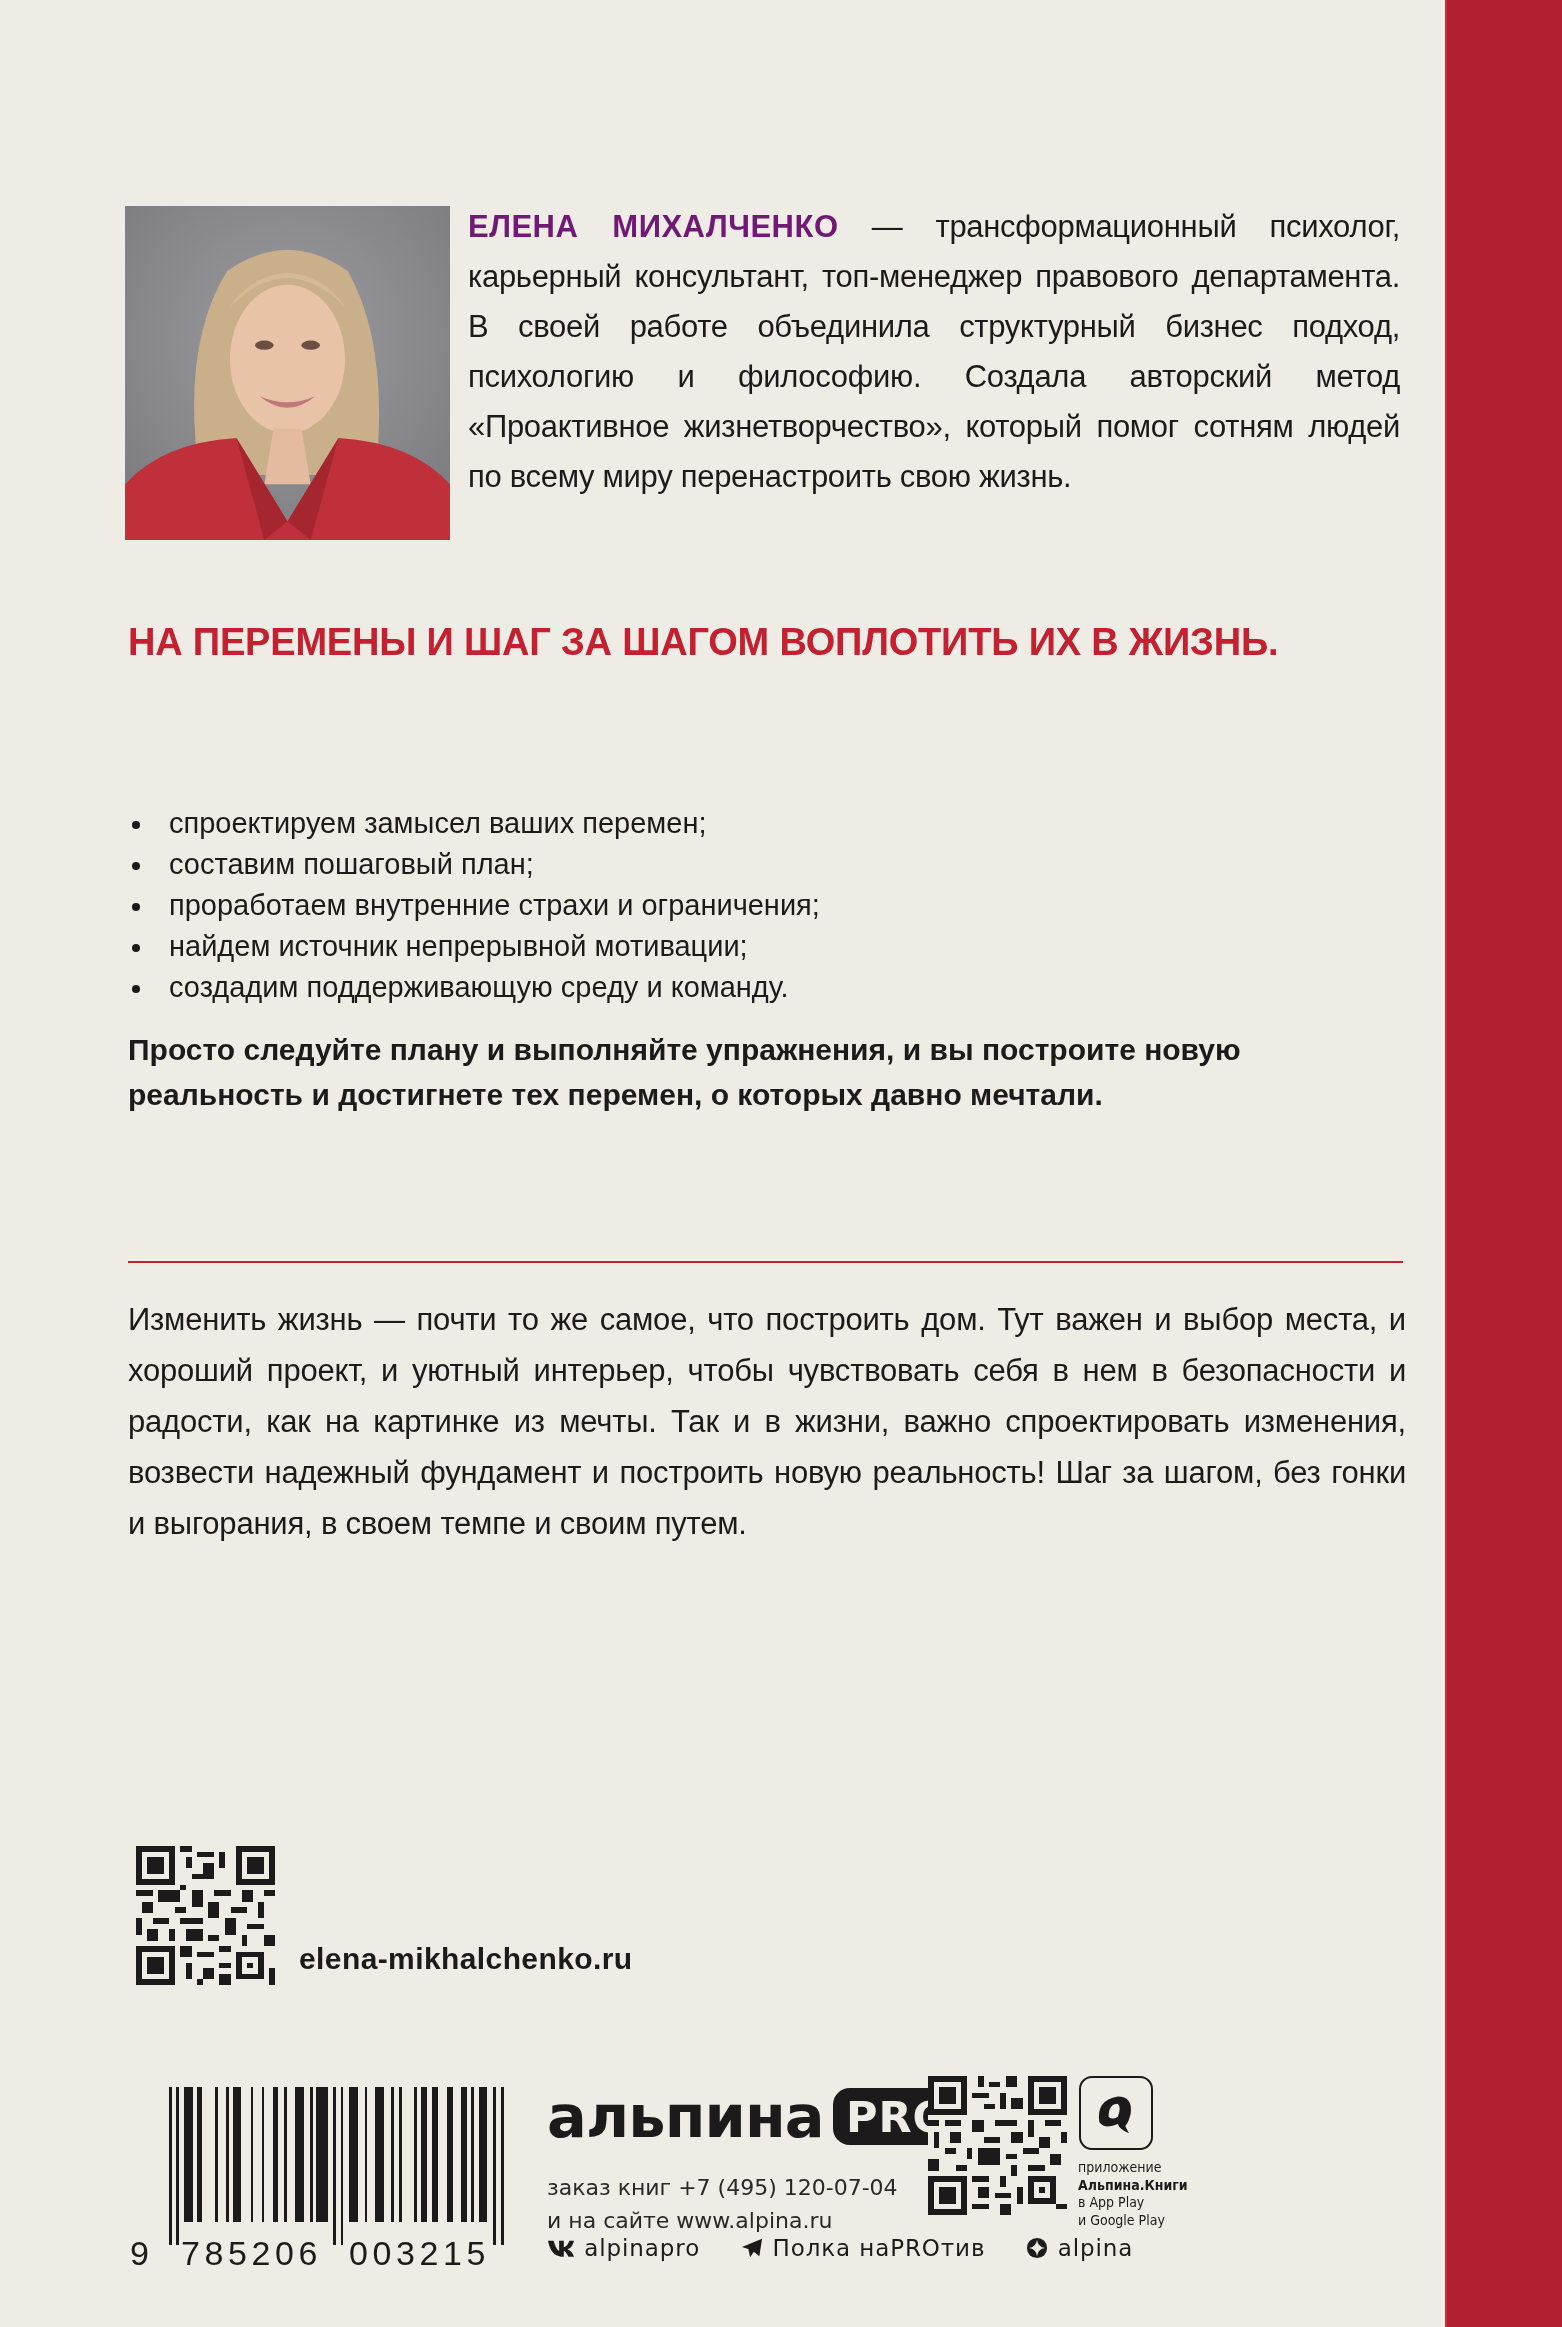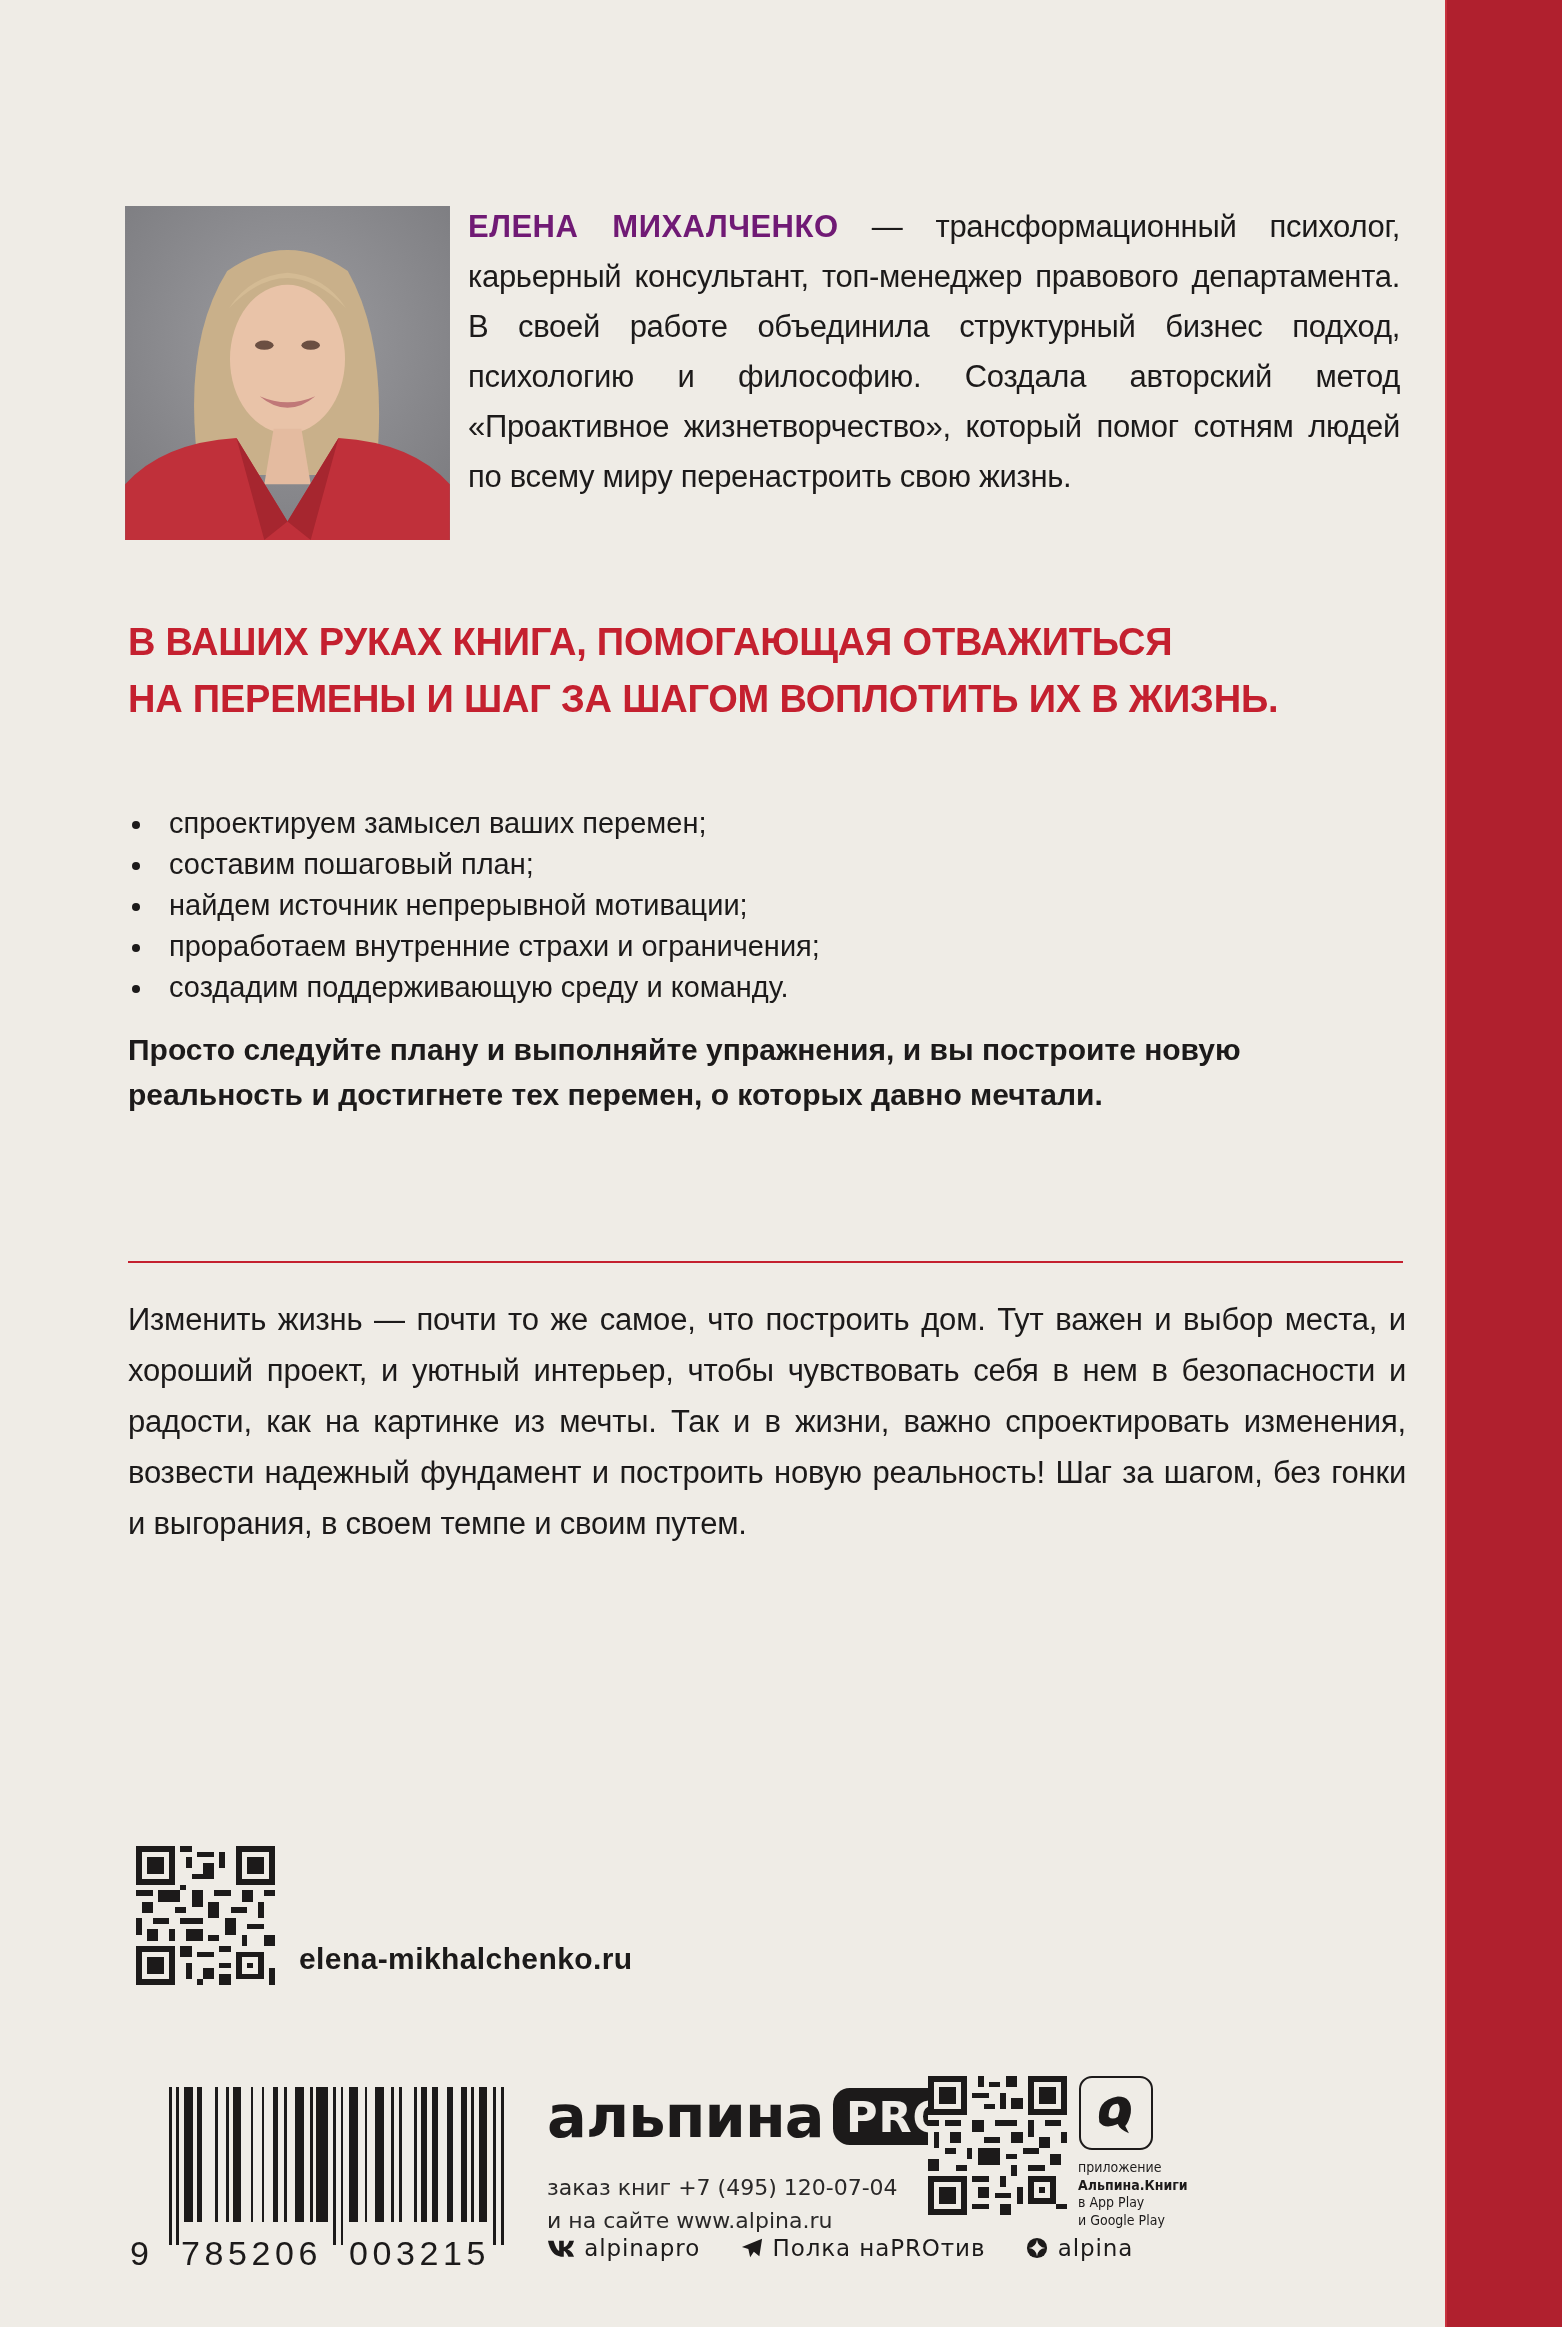--- a/index.html
+++ b/index.html
@@ -145,30 +145,29 @@
     <path d="M0 300 Q40 255 120 250 L175 340 L230 250 Q310 255 350 300 L350 360 L0 360Z" fill="#c0303a"></path>
     <path d="M120 250 L150 360 L175 340Z M230 250 L200 360 L175 340Z" fill="#a6262f"></path>
   </svg>
 </div>
 
 <div class="bio">
   <span class="name">ЕЛЕНА МИХАЛЧЕНКО</span><span> — трансформационный психолог, карьерный консультант, топ-менеджер правового департамента. В своей работе объединила структурный бизнес подход, психологию и философию. Создала авторский метод «Проактивное жизнетворчество», который помог сотням людей по всему миру перенастроить свою жизнь.</span>
 </div>
 
 <div class="headline">
-  <div>В ВАШИХ РУКАХ КНИГА, ПОМОГАЮЩАЯ ОТВАЖИТЬСЯ</div>
   <div>НА ПЕРЕМЕНЫ И ШАГ ЗА ШАГОМ ВОПЛОТИТЬ ИХ В ЖИЗНЬ.</div>
 </div>
 
 <div class="together">
   <ul>
     <li><span class="dot"></span><span>спроектируем замысел ваших перемен;</span></li>
     <li><span class="dot"></span><span>составим пошаговый план;</span></li>
+    <li><span class="dot"></span><span>проработаем внутренние страхи и ограничения;</span></li>
     <li><span class="dot"></span><span>найдем источник непрерывной мотивации;</span></li>
-    <li><span class="dot"></span><span>проработаем внутренние страхи и ограничения;</span></li>
     <li><span class="dot"></span><span>создадим поддерживающую среду и команду.</span></li>
   </ul>
   <div class="closing">Просто следуйте плану и выполняйте упражнения, и вы построите новую реальность и достигнете тех перемен, о которых давно мечтали.</div>
 </div>
 
 <div class="divider"></div>
 
 <div class="para">Изменить жизнь — почти то же самое, что построить дом. Тут важен и выбор места, и хороший проект, и уютный интерьер, чтобы чувствовать себя в нем в безопасности и радости, как на картинке из мечты. Так и в жизни, важно спроектировать изменения, возвести надежный фундамент и построить новую реальность! Шаг за шагом, без гонки и выгорания, в своем темпе и своим путем.</div>
 
 <div class="qr1">

